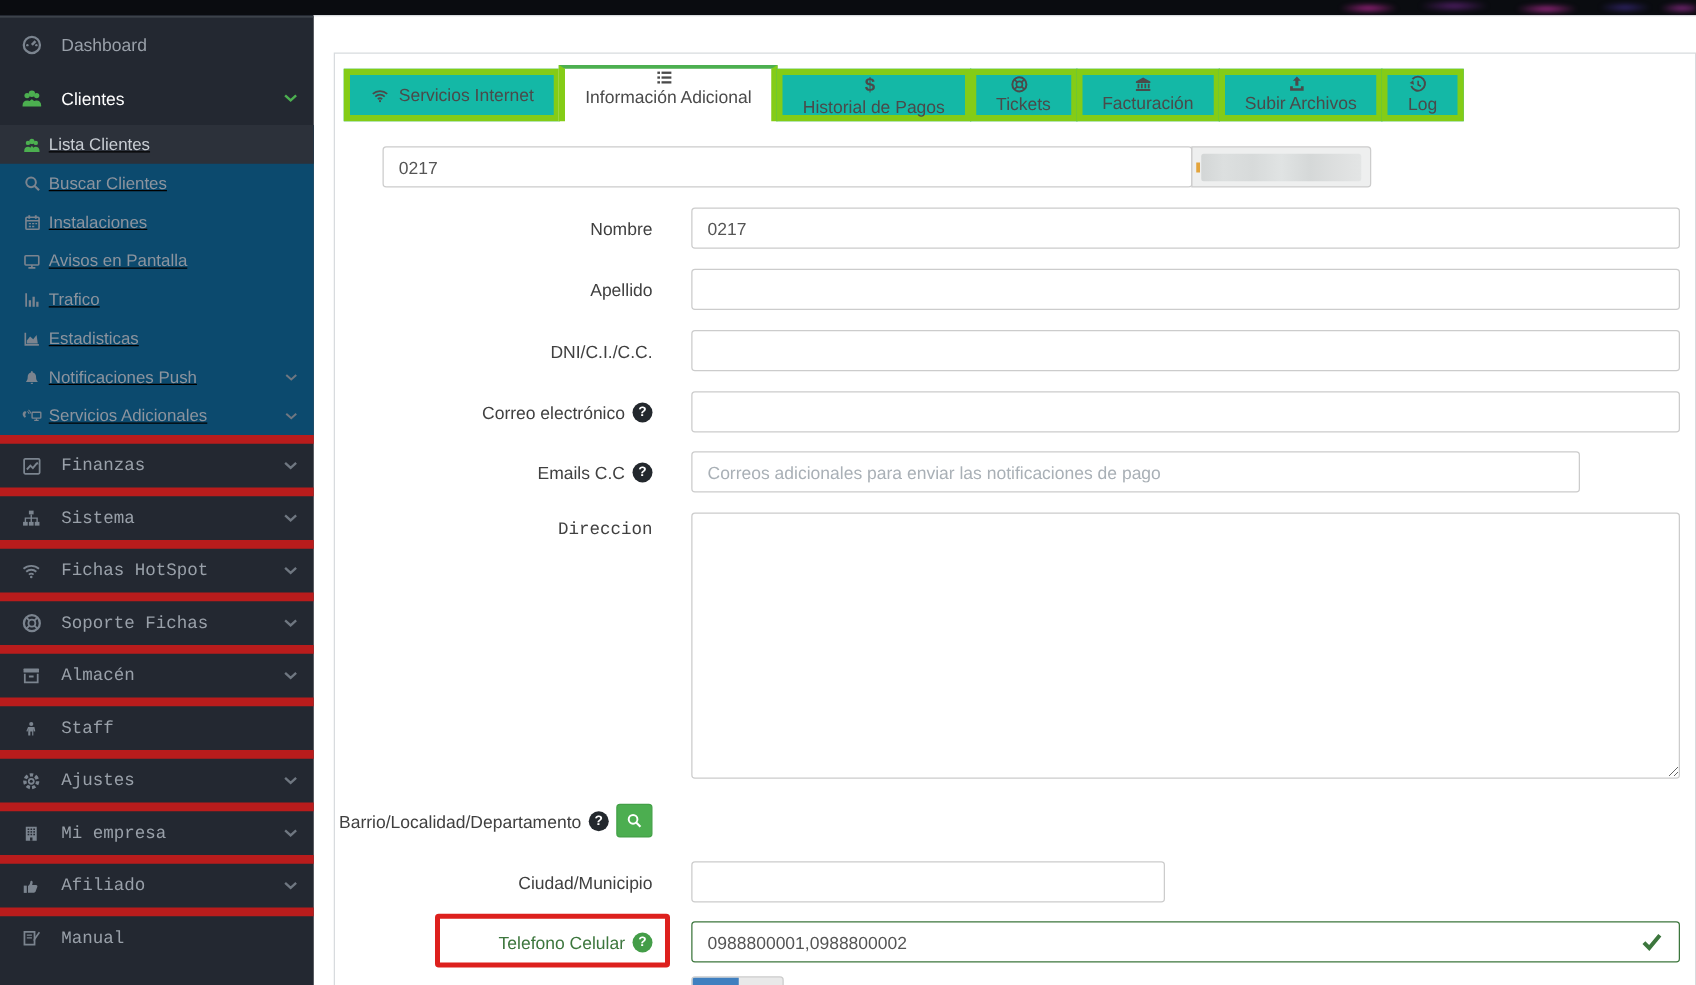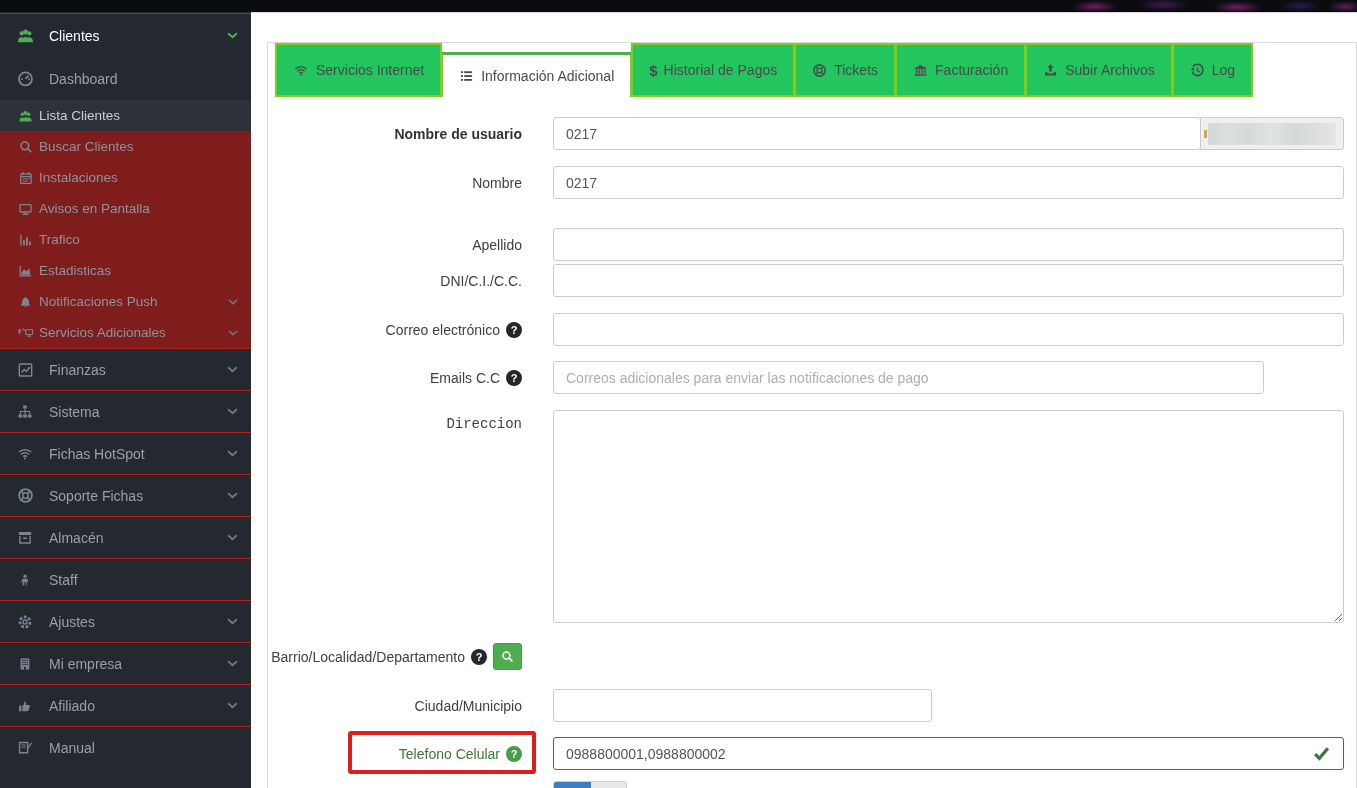--- a/index.html
+++ b/index.html
@@ -21,37 +21,37 @@
   #sidebar { position:absolute; left:0; top:0; width:251px; height:788px; background:#232831; z-index:4; }
   #sidebar nav { position:absolute; top:13px; left:0; right:0; border-top:1px solid #454b53; }
   .s-item { position:relative; display:flex; align-items:center; height:43px; padding-left:14px;
     color:#99a0a9; font-size:14px; cursor:pointer; }
   .s-item .ic { width:22px; display:flex; justify-content:center; color:#7b848f; flex:none; }
   .s-item .lbl { margin-left:13px; white-space:nowrap; }
   .s-item .chev { position:absolute; right:13px; color:#6f7781; display:flex; }
   .s-item.clientes { color:#ffffff; }
   .s-item.clientes .chev { color:#4caf50; }
   .green-ic { color:#4caf50 !important; }
-  #submenu { background:#7f1d1d; }
+  #submenu { background:#0c4a6e;text-decoration:underline; }
   #submenu .s-item { height:31px; padding-left:17px; font-size:13.5px; color:#8d949e; }
   #submenu .s-item .ic { width:17px; }
   #submenu .s-item .lbl { margin-left:5px; }
   #submenu .s-item.selected { background:#2c313a; color:#c9ced4; }
-  .lower { height:42px !important; border-top:1px solid #b91c1c; }
+  .lower { height:42px !important; border-top:7px solid #b91c1c;font-family:Liberation Mono, monospace; }
   svg { display:block; }
 
   
   #panel { position:absolute; left:267px; top:42px; width:1090px; height:760px;
     background:#fff; border:1px solid #d8dbde; z-index:1; }
 
   
   #tabs { position:absolute; left:275px; top:52px; height:45px; display:flex; align-items:flex-end; z-index:2; }
-  .tab { display:flex; align-items:center; height:54px; padding:0 16px; background:#22c55e;
-    border:2px solid #84cc16; color:#4a4a4a; font-size:14px; white-space:nowrap; cursor:pointer; }
-  .tab + .tab { margin-left:-1px; }
+  .tab { display:flex; align-items:center; height:42px; padding:0 16px; background:#14b8a6;
+    border:5px solid #84cc16; color:#4a4a4a; font-size:14px; white-space:nowrap; cursor:pointer; }
+  .tab + .tab { margin-left:-1px;flex-direction:column; }
   .tab.active { height:45px; background:#fff; border-top:3px solid #4caf50; border-bottom:none; }
   .tab .tic { margin-right:7px; color:#4a4a4a; display:flex; }
   .tab .glyph { margin-right:6px; font-weight:700; font-size:15px; }
 
   
   .frow { position:absolute; left:275px; display:flex; z-index:2; }
   .flabel { width:247px; height:33px; display:flex; justify-content:flex-end; align-items:center;
     gap:6px; color:#404040; font-size:14px; text-align:right; }
   .flabel.bold { font-weight:700; color:#333; }
   .flabel.top { align-items:flex-start; padding-top:6px;font-family:Liberation Mono, monospace; }
@@ -82,50 +82,50 @@
 <body>
 
 <div id="topbar">
   <div id="topbar-blur"></div>
 </div>
 <div id="topline"></div>
 
 <aside id="sidebar">
 <nav>
 
+  <div class="s-item">
+    <span class="ic">
+      <svg width="17" height="17" viewBox="0 0 16 16">
+            <g stroke="currentColor" fill="none" stroke-width="1.7">
+              <circle cx="8" cy="8.4" r="6.1"></circle>
+              <path d="M8 8.4l2.7-2.9" stroke-width="1.9"></path>
+            </g>
+            <circle cx="4.6" cy="8.6" r=".9" fill="currentColor"></circle>
+            <circle cx="11.4" cy="8.6" r=".9" fill="currentColor"></circle>
+          </svg>
+    </span>
+    <span class="lbl">Dashboard</span>
+  </div>
+
   <div class="s-item clientes">
     <span class="ic green-ic">
       <svg width="19" height="17" viewBox="0 0 16 16" fill="currentColor">
             <circle cx="4.4" cy="6.1" r="2"></circle>
             <circle cx="11.6" cy="6.1" r="2"></circle>
             <circle cx="8" cy="4.7" r="2.4"></circle>
             <path d="M1 13.4c0-2.3 1.5-3.7 3.5-3.7.9 0 1.6.3 2.1.7.6-1 1.4-1.5 1.4-1.5s.8.5 1.4 1.5c.5-.4 1.2-.7 2.1-.7 2 0 3.5 1.4 3.5 3.7v.9H1z"></path>
             <path d="M4.6 13.9c0-2.6 1.5-4.3 3.4-4.3s3.4 1.7 3.4 4.3z"></path>
           </svg>
     </span>
     <span class="lbl">Clientes</span>
     <span class="chev">
       <svg width="11" height="7" viewBox="0 0 10 6" fill="none" stroke="currentColor" stroke-width="1.8">
             <path d="M1 1l4 3.6L9 1"></path>
           </svg>
     </span>
-  </div>
-
-  <div class="s-item">
-    <span class="ic">
-      <svg width="17" height="17" viewBox="0 0 16 16">
-            <g stroke="currentColor" fill="none" stroke-width="1.7">
-              <circle cx="8" cy="8.4" r="6.1"></circle>
-              <path d="M8 8.4l2.7-2.9" stroke-width="1.9"></path>
-            </g>
-            <circle cx="4.6" cy="8.6" r=".9" fill="currentColor"></circle>
-            <circle cx="11.4" cy="8.6" r=".9" fill="currentColor"></circle>
-          </svg>
-    </span>
-    <span class="lbl">Dashboard</span>
   </div>
 
   <div id="submenu">
     <div class="s-item selected">
       <span class="ic green-ic">
         <svg width="15" height="14" viewBox="0 0 16 16" fill="currentColor">
               <circle cx="4.4" cy="6.1" r="2"></circle>
               <circle cx="11.6" cy="6.1" r="2"></circle>
               <circle cx="8" cy="4.7" r="2.4"></circle>
               <path d="M1 13.4c0-2.3 1.5-3.7 3.5-3.7.9 0 1.6.3 2.1.7.6-1 1.4-1.5 1.4-1.5s.8.5 1.4 1.5c.5-.4 1.2-.7 2.1-.7 2 0 3.5 1.4 3.5 3.7v.9H1z"></path>
@@ -443,33 +443,32 @@
           <path d="M3.2 3.6a6 6 0 1 1-1 5.8" stroke="currentColor" stroke-width="1.7" fill="none"></path>
           <path d="M.8 6.9l3-2.4.7 3.9z" fill="currentColor"></path>
           <path d="M8 5v3.3l2.3 1.3" stroke="currentColor" stroke-width="1.3" fill="none"></path>
         </svg>
     </span>
     <span>Log</span>
   </div>
 </div>
 
 <div class="frow" style="top:117px">
-  <label class="flabel bold">Nombre de usuario</label>
   <input class="finput" style="width: 648px;" value="0217">
   <div class="addon">
     <div class="blur-block"></div>
   </div>
 </div>
 
 <div class="frow" style="top:166px">
   <label class="flabel">Nombre</label>
   <input class="finput" style="width: 791px;" value="0217">
 </div>
 
-<div class="frow" style="top:228px">
+<div class="frow" style="top:215px">
   <label class="flabel">Apellido</label>
   <input class="finput" style="width: 791px;">
 </div>
 
 <div class="frow" style="top:264px">
   <label class="flabel">DNI/C.I./C.C.</label>
   <input class="finput" style="width: 791px;">
 </div>
 
 <div class="frow" style="top:313px">

